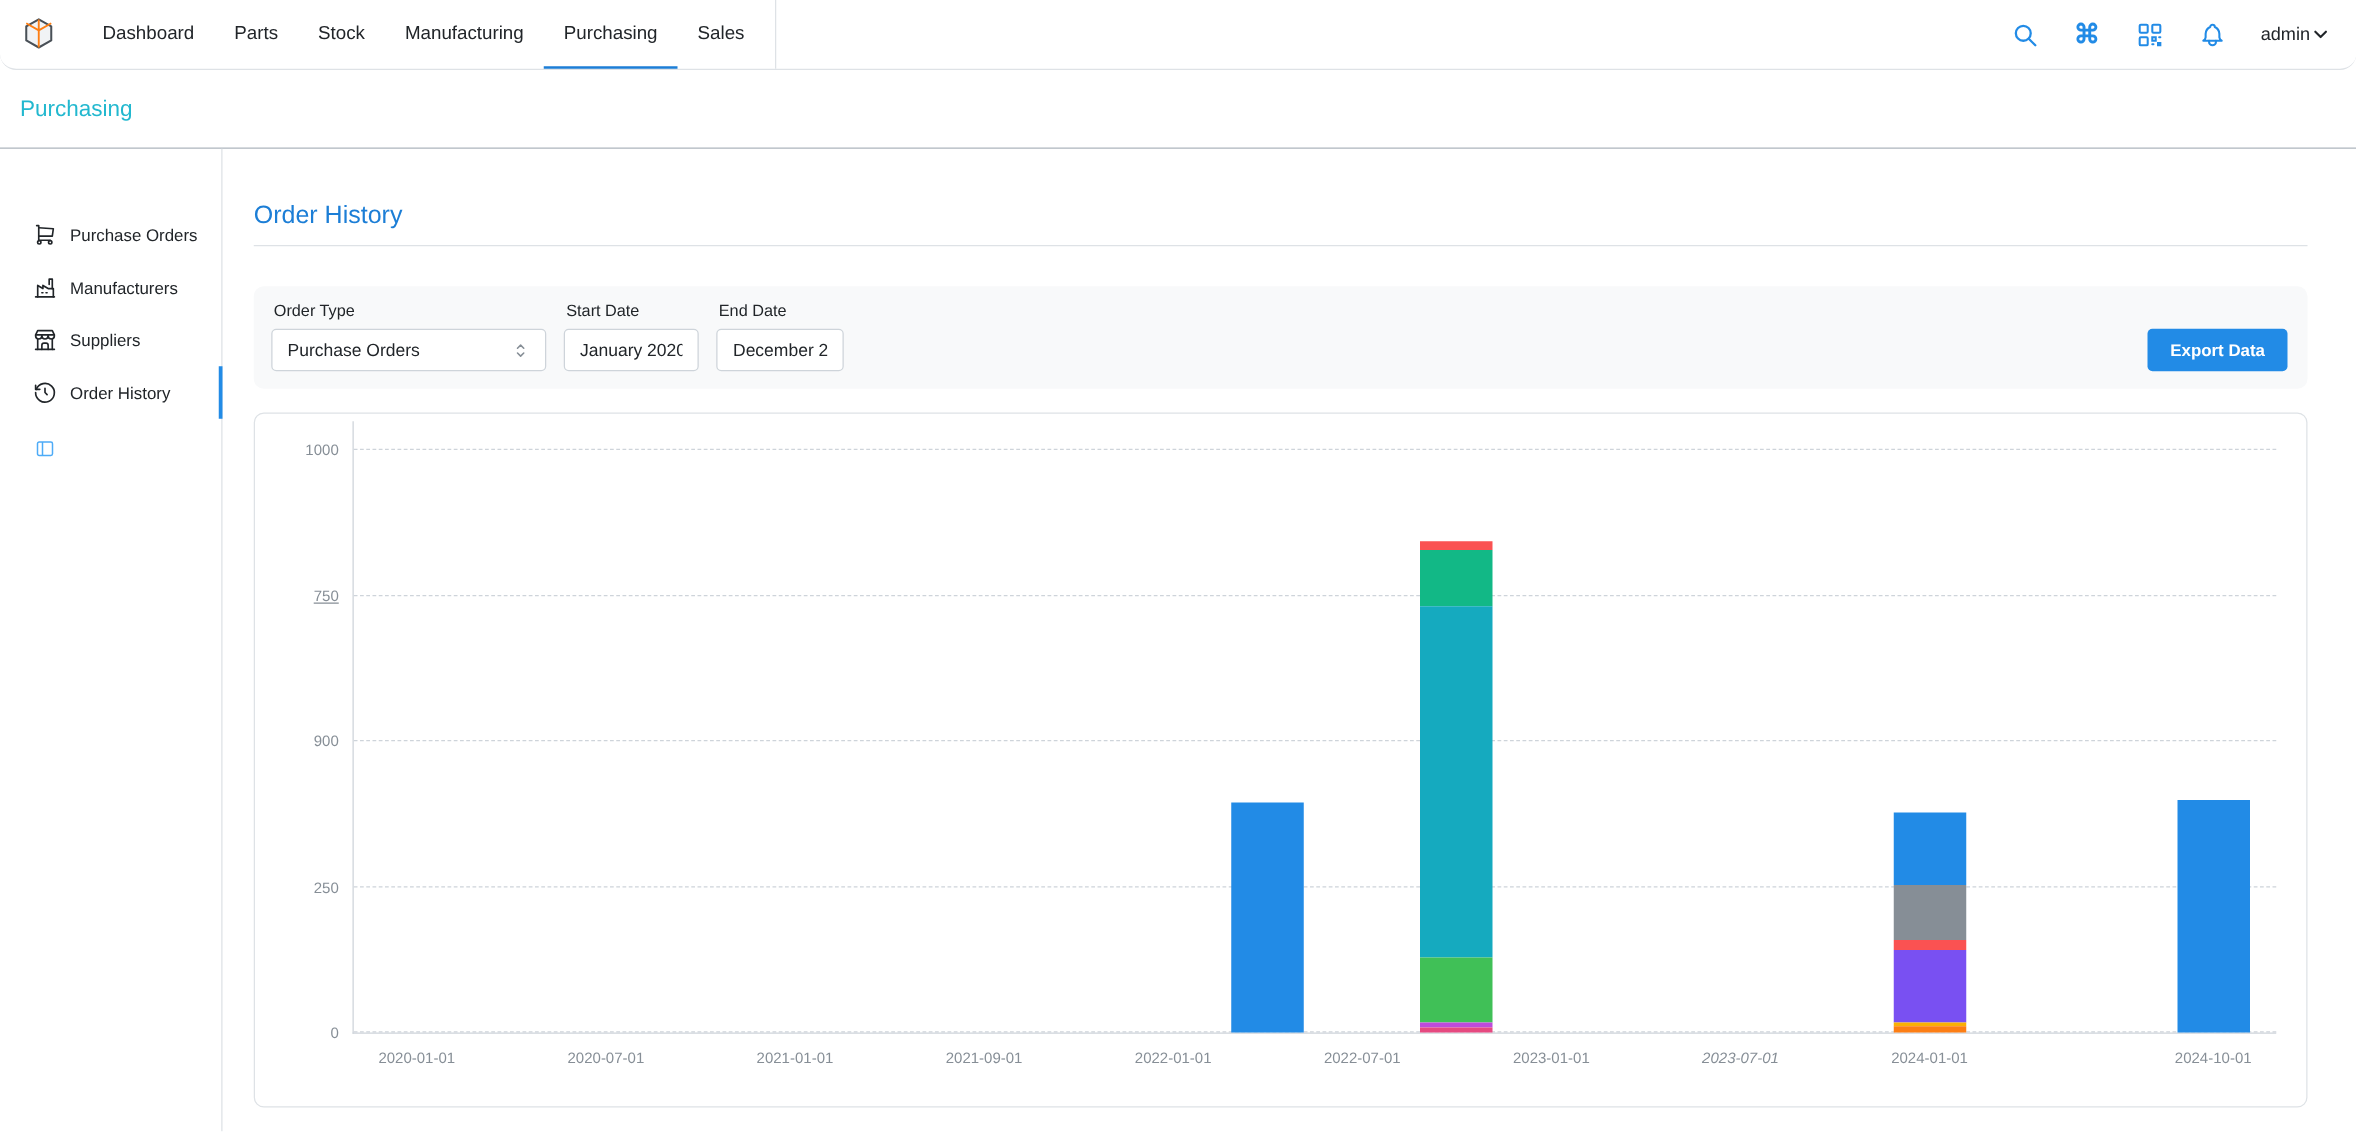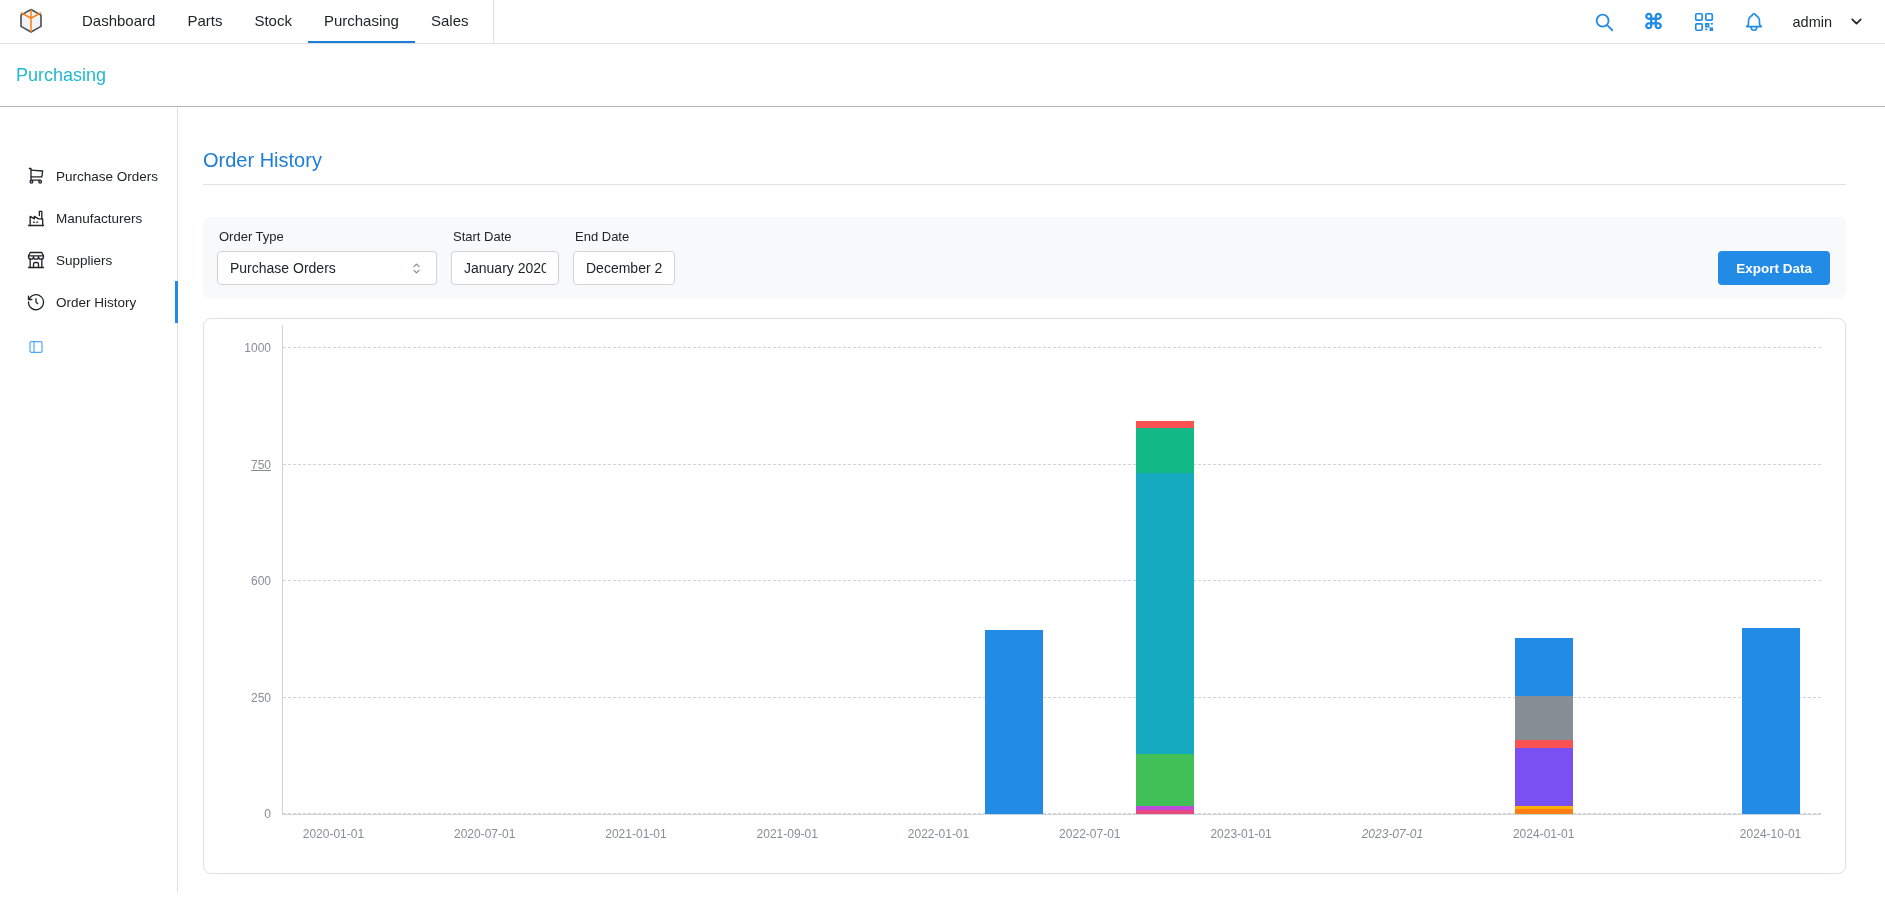--- a/index.html
+++ b/index.html
@@ -4,35 +4,35 @@
 <style>
   * { box-sizing: border-box; }
   html,body { margin:0; padding:0; }
   body {
     width:1885px; height:906px; overflow:hidden;
     font-family:"Liberation Sans", sans-serif;
     background:#ffffff; color:#212529;
   }
   
   header {
-    height:44px; display:flex; align-items:center;
-    padding:0 20px 0 16px; border-bottom:1px solid #dee2e6; background:#fff;
+    height:56px; display:flex; align-items:center;
+    padding:0 20px 0 16px; border-bottom:1px solid #dee2e6; background:#fff;border-radius:13px;
   }
   .logo { width:30px; height:30px; margin-right:20px; flex:none; cursor:pointer; }
   .tabs { display:flex; align-self:stretch; border-right:1px solid #dee2e6; padding-right:8px; }
   .tab {
     display:flex; align-items:center; padding:0 16px; font-size:15px;
     color:#212529; cursor:pointer; border-bottom:2px solid transparent; white-space:nowrap;
   }
   .tab.active { border-bottom-color:#1c7ed6; }
   .header-right { margin-left:auto; display:flex; align-items:center; gap:28px; }
   .hicon { width:22px; height:22px; color:#228be6; cursor:pointer; display:flex; align-items:center; justify-content:center; }
   .hicon svg { width:22px; height:22px; }
   .cmd-glyph { font-size:21px; line-height:1; color:#228be6; font-weight:bold; }
-  .user-area { display:flex; align-items:center; gap:16px; cursor:pointer; }
+  .user-area { display:flex; align-items:center; cursor:pointer; }
   .user-name { font-size:14.5px; color:#212529; }
   .chev { width:17px; height:17px; color:#212529; }
   
   .breadcrumb-bar {
     height:63px; display:flex; align-items:center; padding:0 16px;
     border-bottom:1px solid #adb5bd; background:#fff;
   }
   .breadcrumb-link { color:#22b8cf; font-size:18px; cursor:pointer; }
   
   .content { display:flex; height:786px; }
@@ -103,20 +103,21 @@
     <div class="logo">
       <svg viewBox="0 0 24 24" fill="none">
         <path d="M12 2l8 4.5v9L12 20l-8-4.5v-9z" fill="#f1f3f5" stroke="#495057" stroke-width="1.3" stroke-linejoin="round"></path>
         <path d="M12 2v7M12 9l8-4.5M12 9L4 4.5M12 9v11" stroke="#fd7e14" stroke-width="1.2" fill="none"></path>
       </svg>
     </div>
     <nav class="tabs">
       <a class="tab">Dashboard</a>
       <a class="tab">Parts</a>
       <a class="tab">Stock</a>
+      <a class="tab">Manufacturing</a>
       <a class="tab active">Purchasing</a>
       <a class="tab">Sales</a>
     </nav>
     <div class="header-right">
       <span class="hicon">
         <svg viewBox="0 0 24 24" fill="none" stroke="currentColor" stroke-width="2" stroke-linecap="round">
           <circle cx="10.5" cy="10.5" r="6.5"></circle>
             <line x1="15.5" y1="15.5" x2="21" y2="21"></line>
         </svg>
       </span>
@@ -230,21 +231,21 @@
         <button class="export-btn">Export Data</button>
       </section>
 
       <section class="chart-card">
         <div class="plot">
             <div class="gridline" style="bottom: 0%;"></div>
             <div class="ytick" style="bottom: calc(0% - 7px);">0</div>
             <div class="gridline" style="bottom: 23.8095%;"></div>
             <div class="ytick" style="bottom: calc(23.8095% - 7px); margin-left: 48px;">250</div>
             <div class="gridline" style="bottom: 47.619%;"></div>
-            <div class="ytick" style="bottom: calc(47.619% - 7px);">600</div>
+            <div class="ytick" style="bottom: calc(47.619% - 7px);">900</div>
             <div class="gridline" style="bottom: 71.4286%;"></div>
             <div class="ytick" style="bottom: calc(71.4286% - 7px); text-decoration: underline;">750</div>
             <div class="gridline" style="bottom: 95.2381%;"></div>
             <div class="ytick" style="bottom: calc(95.2381% - 7px);">1000</div>
             <div class="xtick" style="left: 3.27869%; text-align: center;">2020-01-01</div>
             <div class="xtick" style="left: 13.1148%;">2020-07-01</div>
             <div class="xtick" style="left: 22.9508%;">2021-01-01</div>
             <div class="xtick" style="left: 32.7869%;">2021-09-01</div>
             <div class="xtick" style="left: 42.623%;">2022-01-01</div>
             <div class="xtick" style="left: 52.459%;">2022-07-01</div>

